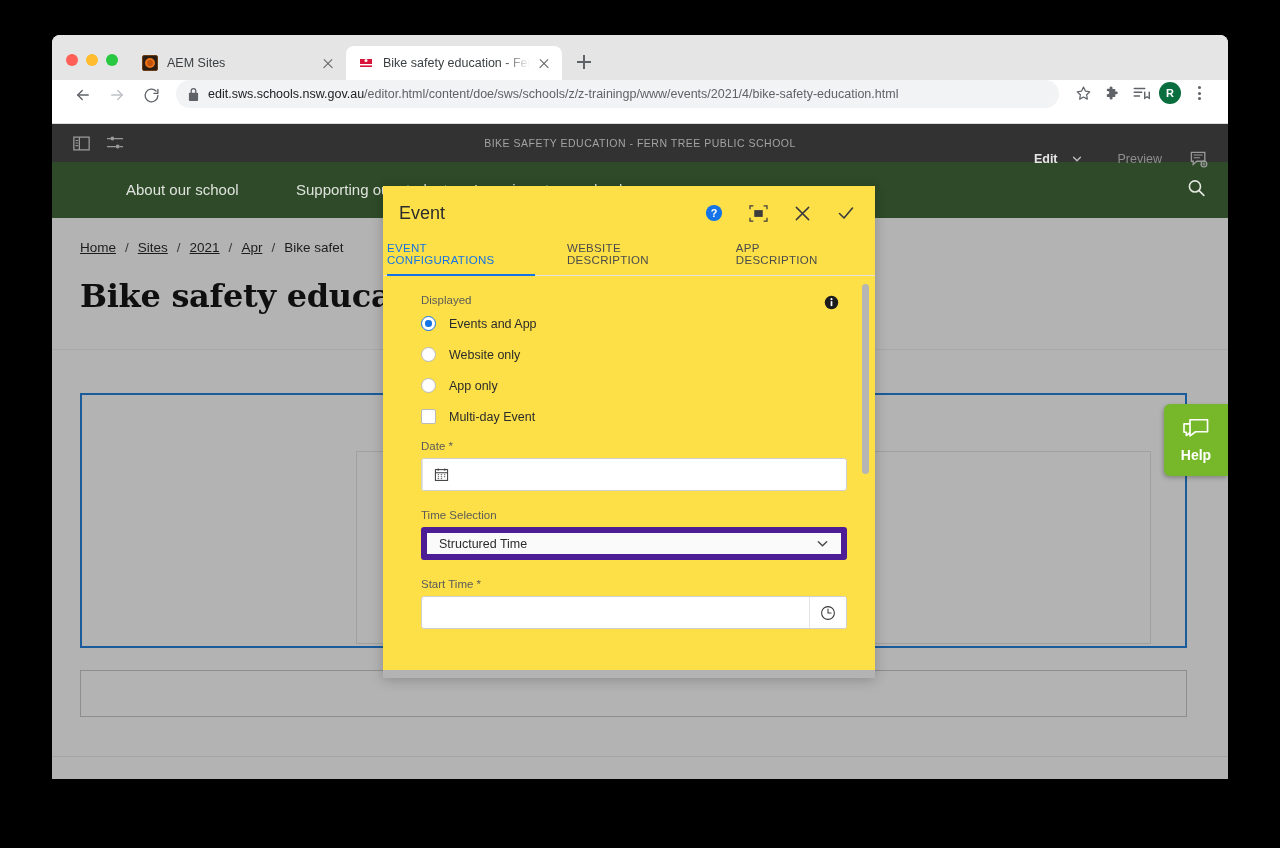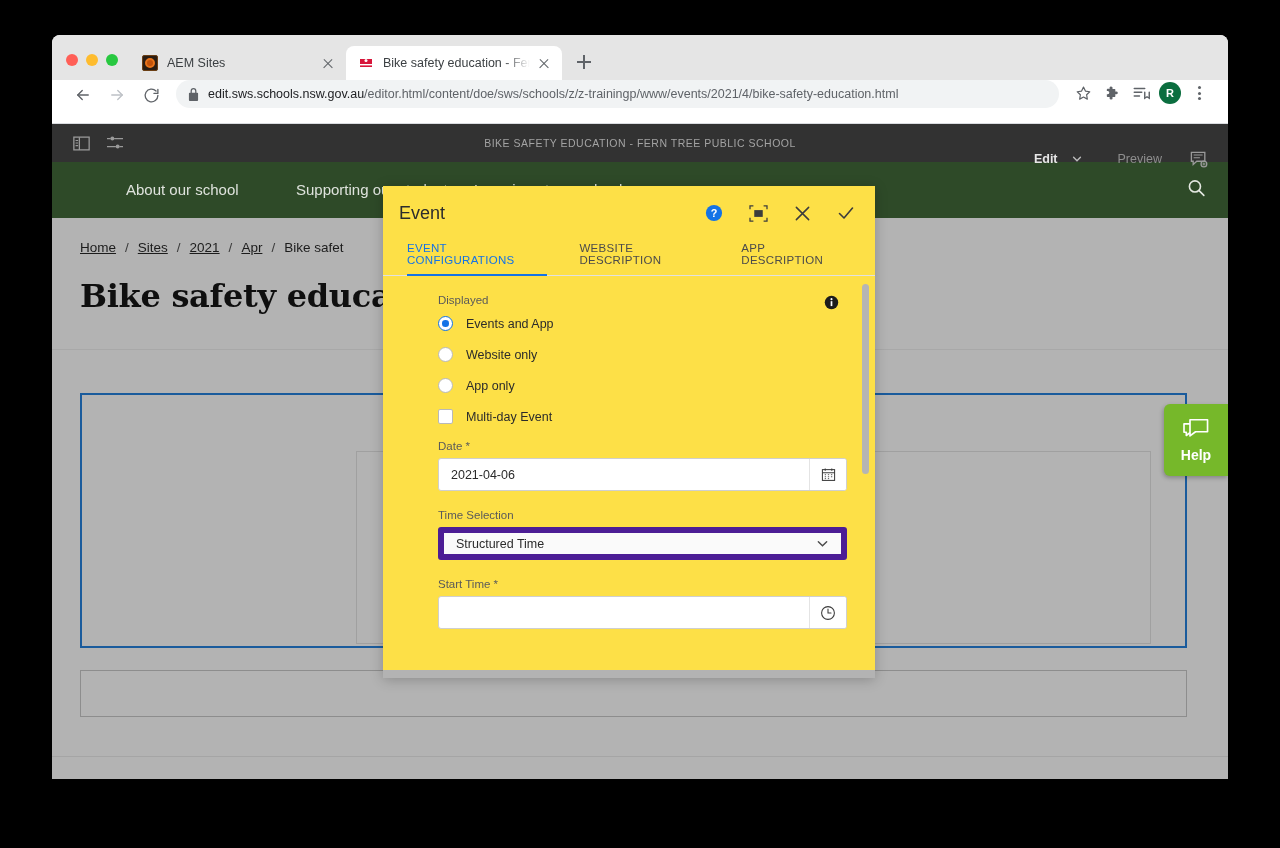--- a/index.html
+++ b/index.html
@@ -350,21 +350,21 @@
   .dlg-ico {
     width: 22px; height: 22px;
     display: flex; align-items: center; justify-content: center;
     color: #3c3c3c;
   }
 
   #dialog-tabs {
     display: flex;
     align-items: flex-end;
     border-bottom: 1px solid #e1e1e1;
-    padding: 0 0 0 24px;
+    padding: 0 0 0 4px;
     height: 36px;
     flex: 0 0 36px;
   }
   .dlg-tab {
     font-size: 11.5px;
     letter-spacing: 0.3px;
     color: #4b4b4b;
     padding: 0 16px 9px 0;
     margin-right: 16px;
     position: relative;
@@ -376,21 +376,20 @@
     left: 0; right: 16px; bottom: -1px;
     height: 2px;
     background: #1473e6;
   }
 
   #dialog-body {
     flex: 1 1 auto;
     position: relative;
     overflow: hidden;
     padding: 18px 28px 0 38px;
-    margin-left: 17px;
   }
   .field-label {
     font-size: 11.5px;
     color: #5a5a5a;
     margin-bottom: 10px;
   }
   .displayed-row {
     display: flex;
     align-items: flex-start;
     justify-content: space-between;
@@ -732,21 +731,20 @@
         </div>
 
         <div class="check-row">
           <span class="checkbox"></span>
           <span class="opt-label">Multi-day Event</span>
         </div>
 
         <div class="field-block">
           <div class="field-label-req">Date *</div>
           <div class="input-group">
-            <span class="txt">2021-04-06</span>
             <span class="btn">
               <svg width="15" height="15" viewBox="0 0 16 16" fill="none" stroke="#3a3a3a" stroke-width="1.1">
                 <rect x="1.5" y="2.8" width="13" height="11.5"></rect>
                 <path d="M1.5 6.2h13"></path>
                 <path d="M4 8.2h1.4M7.3 8.2h1.4M10.6 8.2h1.4M4 10.4h1.4M7.3 10.4h1.4M10.6 10.4h1.4M4 12.4h1.4M7.3 12.4h1.4" stroke-width="0.9"></path>
                 <path d="M4.5 1.5v2.4M11.5 1.5v2.4"></path>
               </svg>
             </span>
           </div>
         </div>

